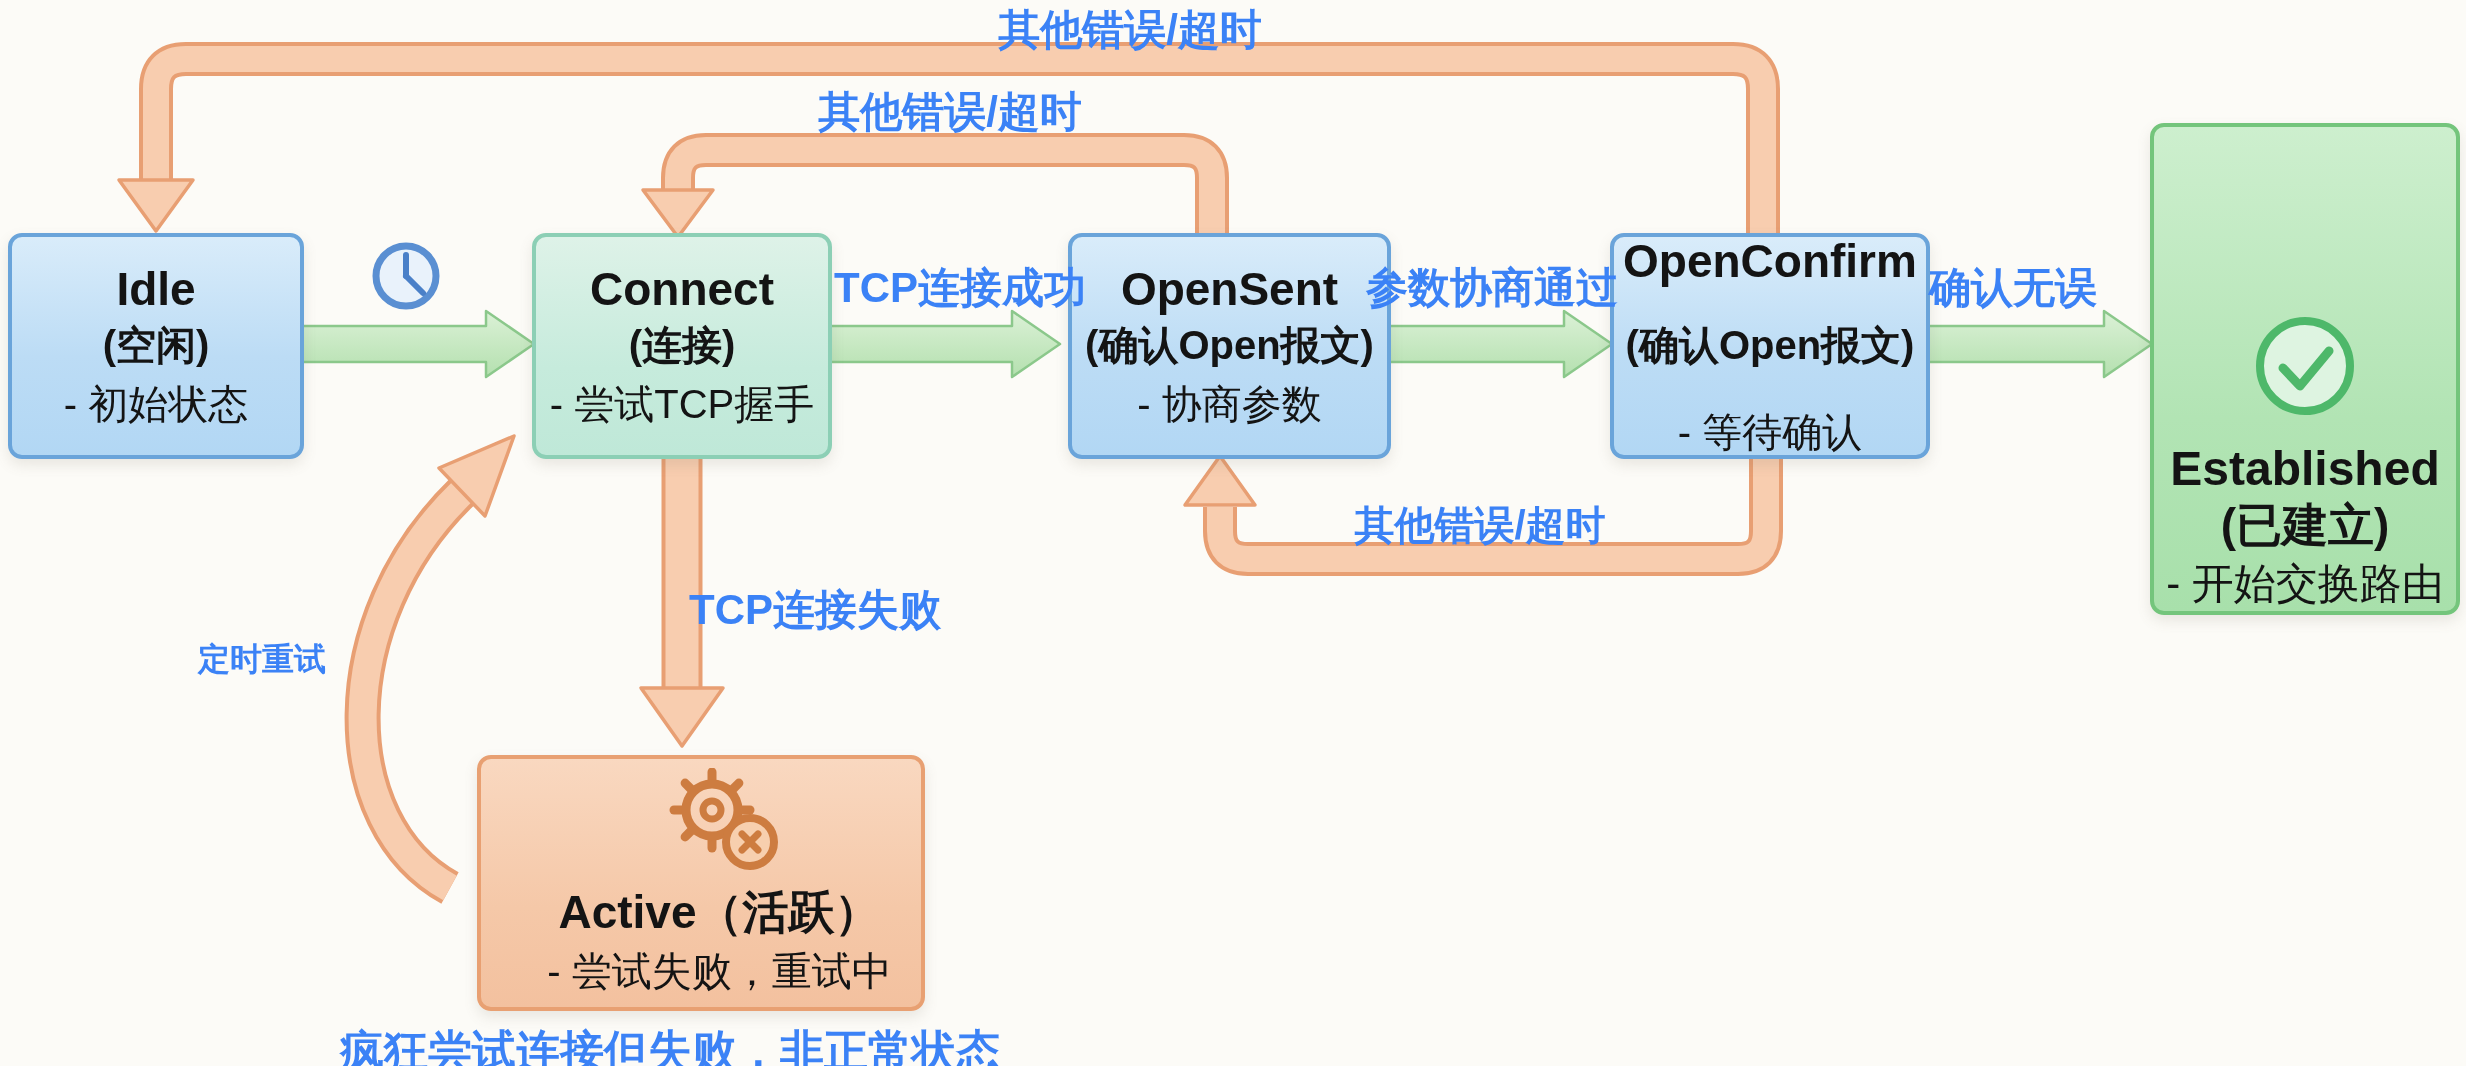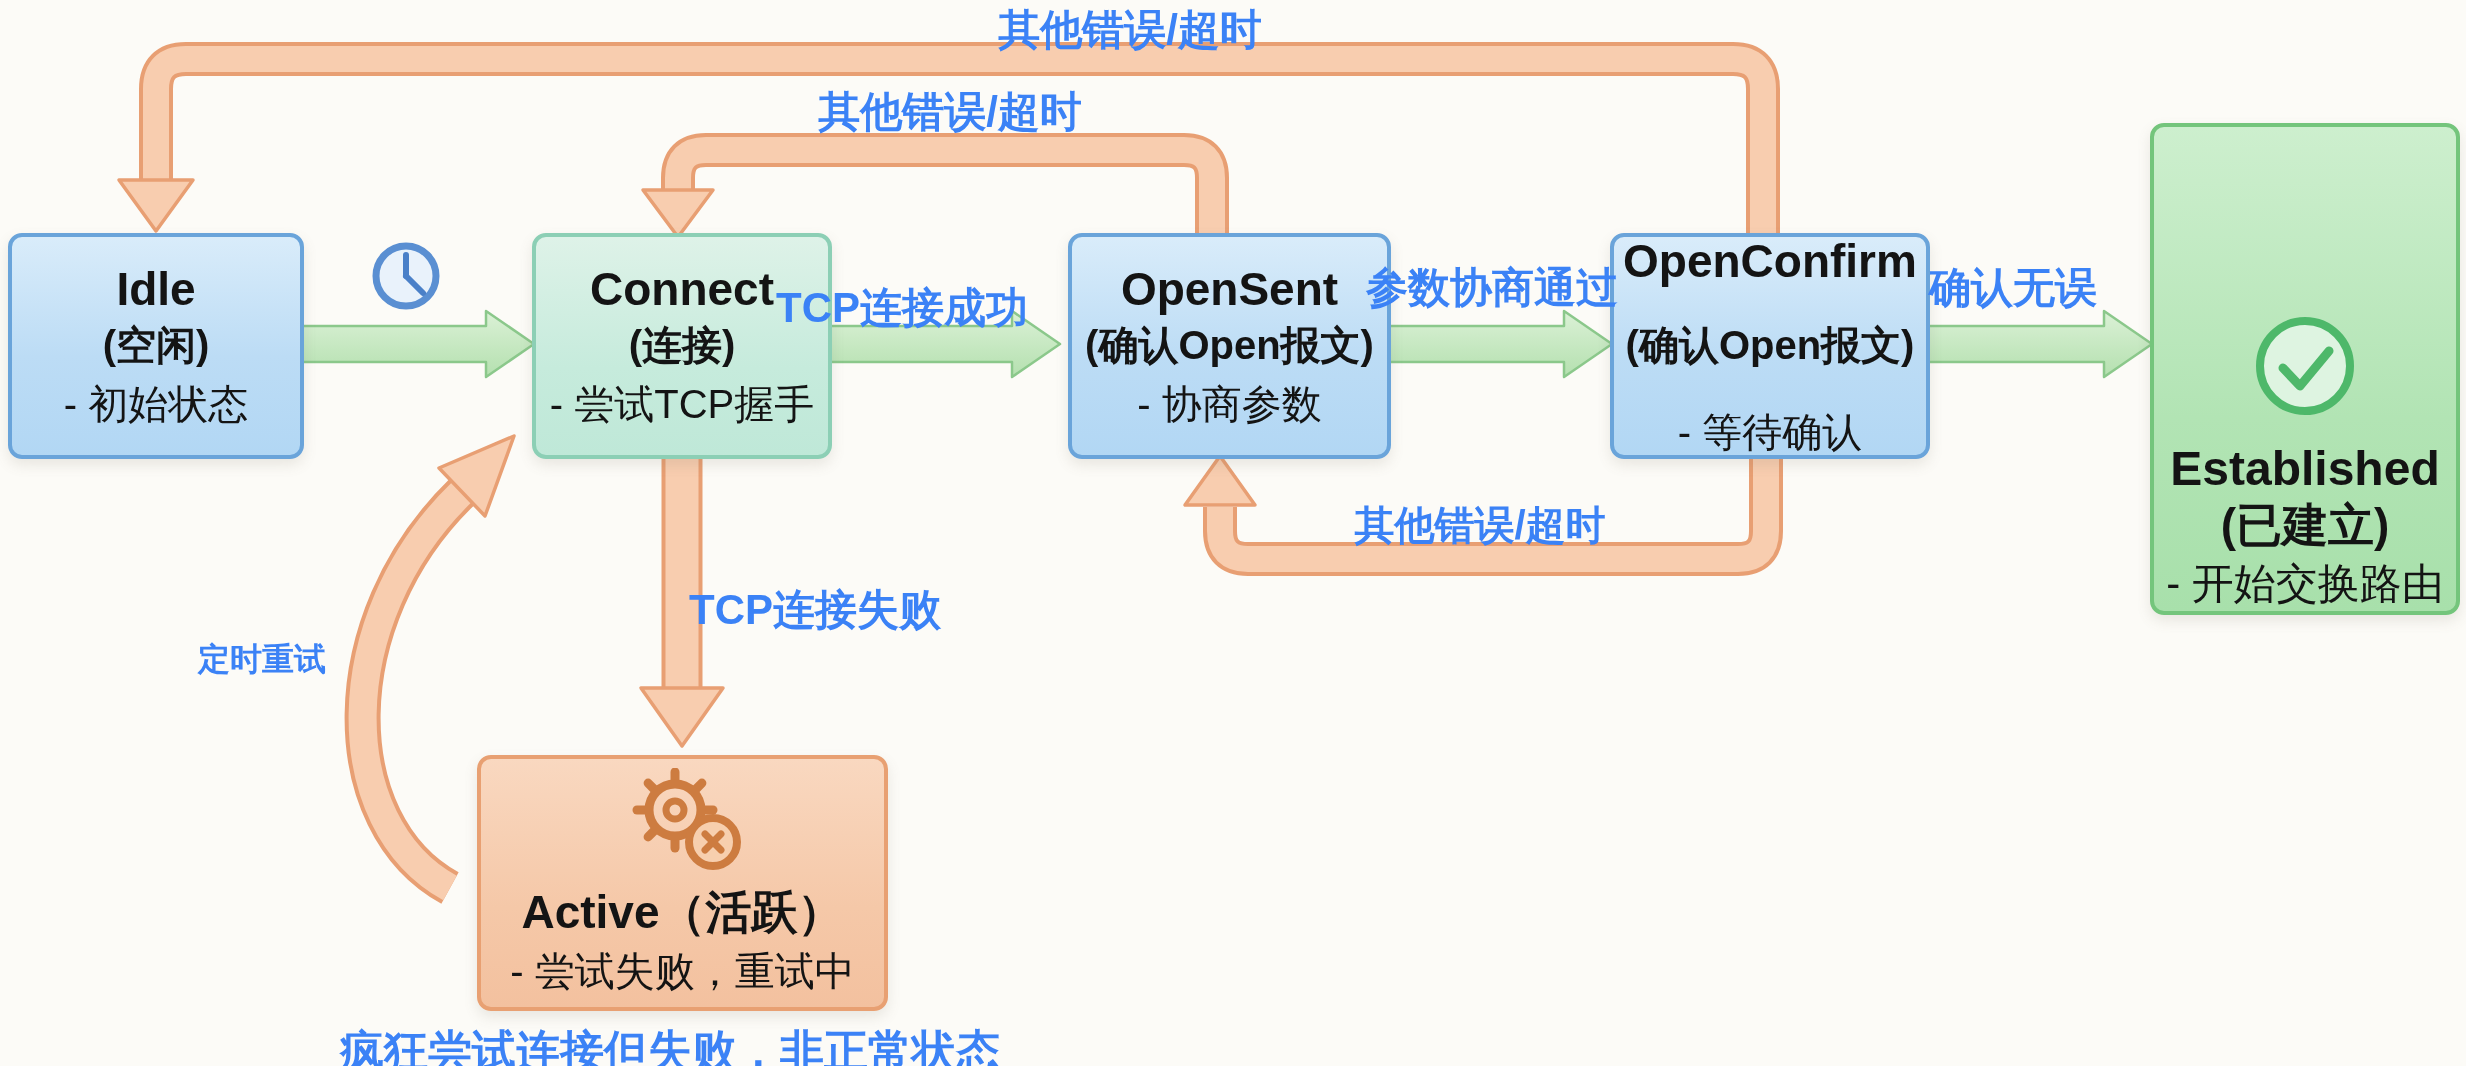--- a/index.html
+++ b/index.html
@@ -15,41 +15,41 @@
     position:absolute;z-index:2;border-radius:14px;
     display:flex;flex-direction:column;align-items:center;justify-content:center;
     text-align:center;box-shadow:0 6px 14px rgba(110,105,95,.14);
   }
   .state .t1{font-size:46px;font-weight:700;line-height:56px;white-space:nowrap;}
   .state .t2{font-size:40px;font-weight:700;line-height:56px;white-space:nowrap;}
   .state .t3{font-size:40px;font-weight:400;line-height:54px;margin-top:4px;white-space:nowrap;}
   .blue{background:linear-gradient(180deg,#d9ecfa 0%,#bcdcf5 55%,#b2d7f4 100%);border:4px solid #6aa4da;}
   .teal{background:linear-gradient(180deg,#def2e8 0%,#c6ebdc 60%,#bfe8d8 100%);border:4px solid #8ccfb5;}
   .green{background:linear-gradient(180deg,#cdefce 0%,#b2e4b4 60%,#a8e0ab 100%);border:4px solid #74c57c;justify-content:flex-end;}
-  .orange{background:linear-gradient(180deg,#f9d8c0 0%,#f5c8a8 60%,#f3c19f 100%);border:4px solid #e8a072;}
+  .orange{background:linear-gradient(180deg,#f9d8c0 0%,#f5c8a8 60%,#f3c19f 100%);border:4px solid #e8a072;padding-left:37px;}
   .st-idle{left:8px;top:233px;width:288px;height:218px;}
   .st-connect{left:532px;top:233px;width:292px;height:218px;}
   .st-opensent{left:1068px;top:233px;width:315px;height:218px;}
   .st-openconfirm{left:1610px;top:233px;width:312px;height:218px;gap:28px;}
   .st-established{left:2150px;top:123px;width:302px;height:484px;}
   .st-established .t1{font-size:48px;}
   .st-established .t2{font-size:46px;}
   .st-established .t3{font-size:42px;}
   .st-established .icon-wrap{margin-bottom:16px;}
   .st-active{left:477px;top:755px;width:403px;height:248px;}
   .st-active .icon-wrap{margin-bottom:2px;}
   .lbl{
     position:absolute;z-index:3;transform:translateX(-50%);
     font-weight:600;white-space:nowrap;color:#3b82f6;
   }
   .lbl-bold{font-weight:700;}
   .lbl-top-error{left:1130px;top:2px;font-size:42px;}
   .lbl-mid-error{left:950px;top:84px;font-size:42px;}
   .lbl-bottom-error{left:1480px;top:498px;font-size:40px;}
-  .lbl-tcp-success{left:902px;top:260px;font-size:42px;margin-top:20px;}
+  .lbl-tcp-success{left:960px;top:260px;font-size:42px;}
   .lbl-param-ok{left:1492px;top:260px;font-size:42px;}
   .lbl-confirm-ok{left:2013px;top:260px;font-size:42px;}
   .lbl-tcp-fail{left:815px;top:582px;font-size:42px;}
   .lbl-retry{left:262px;top:638px;font-size:32px;}
   .lbl-caption{left:670px;top:1022px;font-size:44px;}
   
   .obo{fill:none;stroke:#e89f73;stroke-width:34;}
   .obi{fill:none;stroke:#f8cdaf;stroke-width:26;}
   .dbo{fill:none;stroke:#e89f73;stroke-width:41;}
   .dbi{fill:none;stroke:#f8cdaf;stroke-width:33;}

